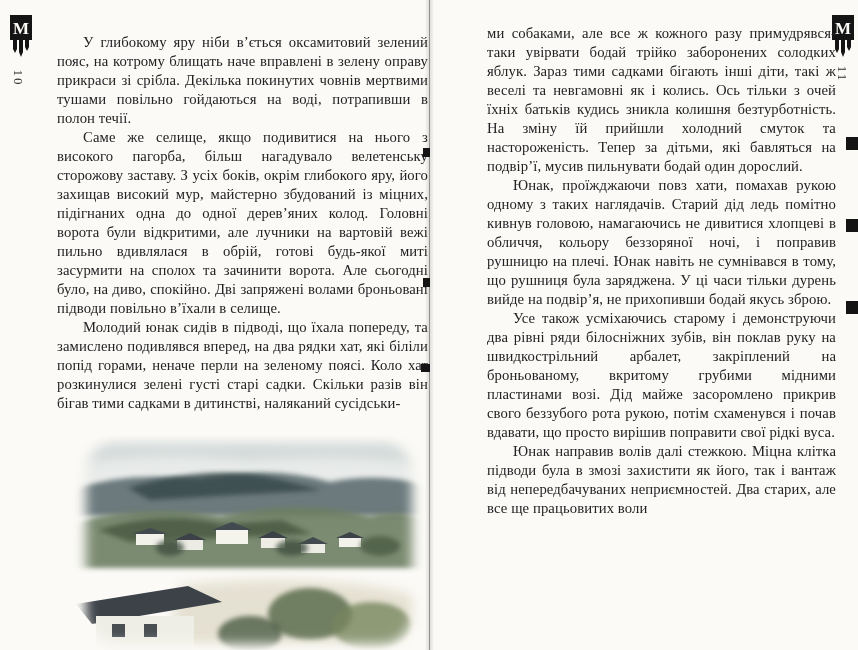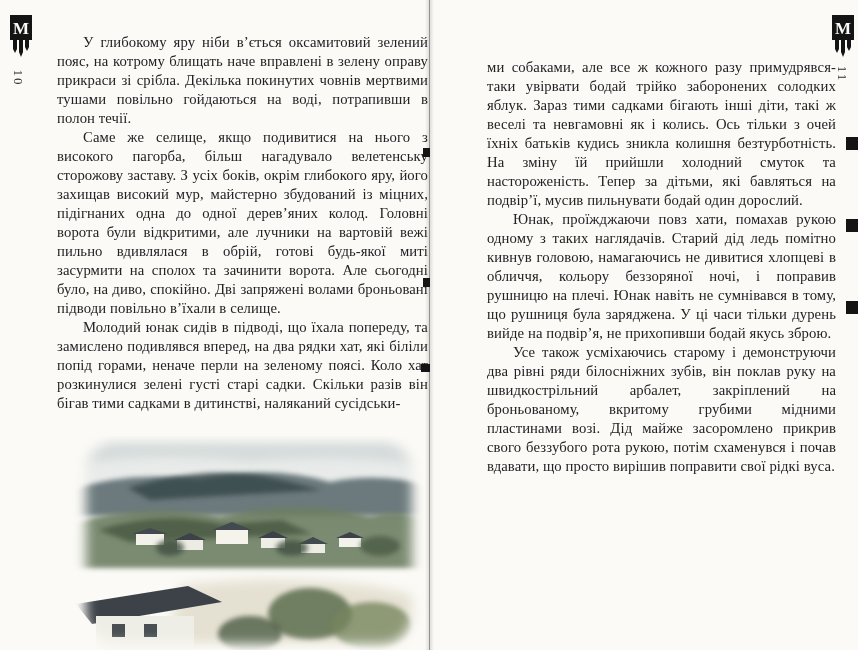--- a/index.html
+++ b/index.html
@@ -29,21 +29,21 @@
     position: absolute;
     text-align: justify;
     font-size: 14.7px;
     line-height: 19px;
     letter-spacing: 0.1px;
     color: #222225;
   }
   .textblock p { margin: 0; }
   .textblock p.indent { text-indent: 26px; }
   .left-text  { left: 57px;  top: 33px; width: 371px; }
-  .right-text { left: 487px; top: 24px; width: 349px; margin-top: 34px; }
+  .right-text { left: 487px; top: 24px; width: 349px; }
 
   
   .corner-logo { position: absolute; width: 24px; height: 44px; }
   .logo-left  { left: 9px;   top: 14px; }
   .logo-right { left: 831px; top: 14px; }
 
   
   .pagenum {
     position: absolute;
     font-size: 13px;
@@ -172,20 +172,21 @@
         <text x="12" y="20" font-size="17" font-weight="bold" text-anchor="middle" font-family="Liberation Serif, serif" fill="#fbfaf6">M</text>
       </svg>
     </div>
 
     <div class="pagenum pagenum-right">11</div>
 
     <div class="textblock right-text">
       <p>ми собаками, але все ж кожного разу примудрявся-таки увірвати бодай трійко заборонених солодких яблук. Зараз тими садками бігають інші діти, такі ж веселі та невгамовні як і колись. Ось тільки з очей їхніх батьків кудись зникла колишня безтурботність. На зміну їй прийшли холодний смуток та настороженість. Тепер за дітьми, які бавляться на подвір’ї, мусив пильнувати бодай один дорослий.</p>
       <p class="indent">Юнак, проїжджаючи повз хати, помахав рукою одному з таких наглядачів. Старий дід ледь помітно кивнув головою, намагаючись не дивитися хлопцеві в обличчя, кольору беззоряної ночі, і поправив рушницю на плечі. Юнак навіть не сумнівався в тому, що рушниця була заряджена. У ці часи тільки дурень вийде на подвір’я, не прихопивши бодай якусь зброю.</p>
       <p class="indent">Усе також усміхаючись старому і демонструючи два рівні ряди білосніжних зубів, він поклав руку на швидкострільний арбалет, закріплений на броньованому, вкритому грубими мідними пластинами возі. Дід майже засоромлено прикрив свого беззубого рота рукою, потім схаменувся і почав вдавати, що просто вирішив поправити свої рідкі вуса.</p>
+      <p class="indent">Юнак направив волів далі стежкою. Міцна клітка підводи була в змозі захистити як його, так і вантаж від непередбачуваних неприємностей. Два старих, але все ще працьовитих воли</p>
     </div>
   </div>
 
   <div class="edge-mark em-l1"></div>
   <div class="edge-mark em-l2"></div>
   <div class="edge-mark em-l3"></div>
   <div class="edge-mark em-r1"></div>
   <div class="edge-mark em-r2"></div>
   <div class="edge-mark em-r3"></div>
 

